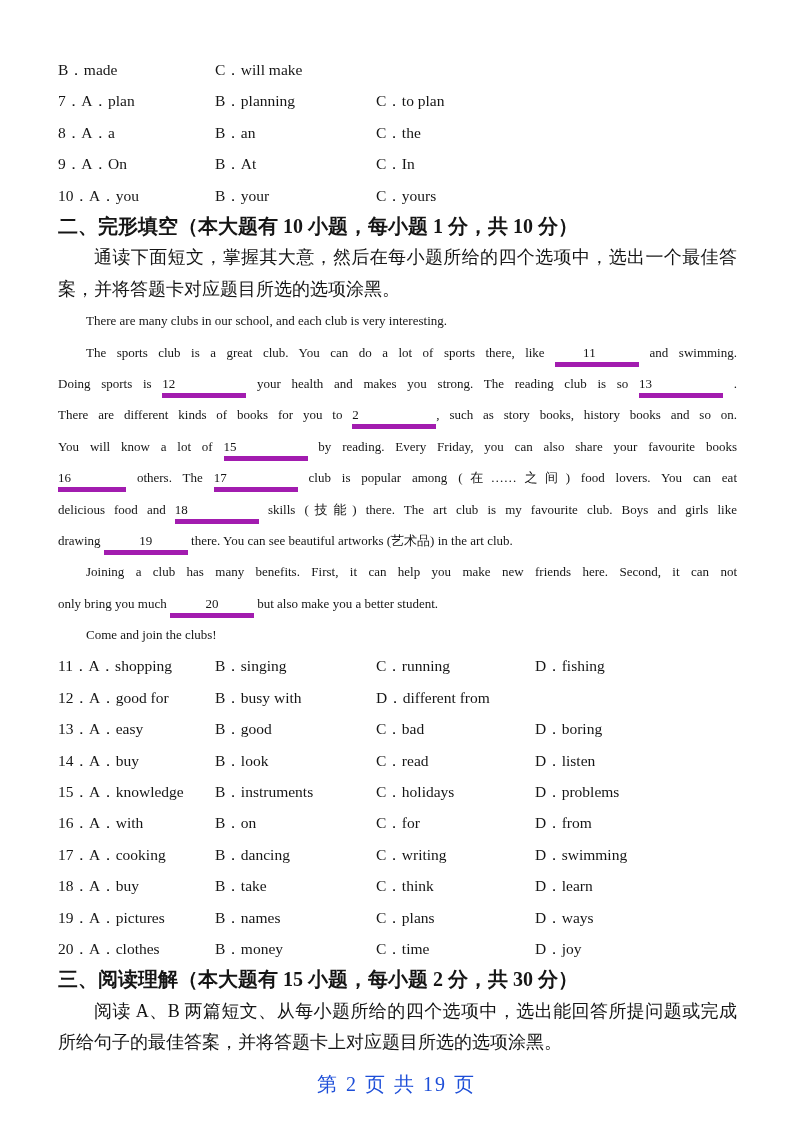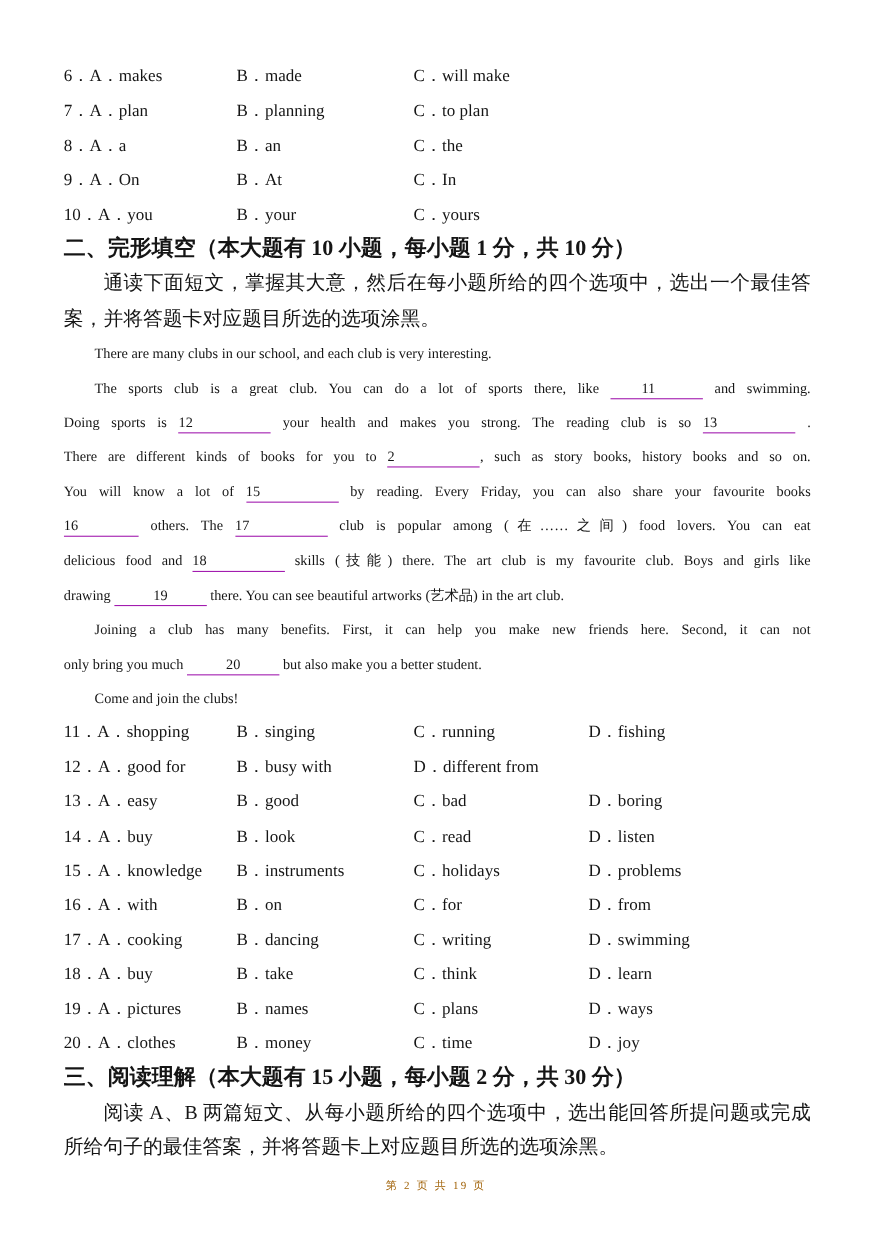--- a/index.html
+++ b/index.html
@@ -25,37 +25,36 @@
     margin:0;font-size:18px;line-height:31.4px;
     text-indent:2em;text-align:justify;
   }
   
   .pline{
     height:31.4px;line-height:31.4px;font-size:13px;overflow:hidden;
   }
   .pline.full{text-align:justify;text-align-last:justify;}
   .pline.indent{text-indent:28px;}
   .blank{
-    display:inline-block;width:84px;border-bottom:1px solid #a21caf;
+    display:inline-block;width:84px;border-bottom:5px solid #a21caf;
     text-align:center;height:19px;line-height:19px;vertical-align:baseline;
   }
   .blank.left{width:68px;text-align:center;}
   .footer{
     position:absolute;left:0;top:1071px;width:793px;
-    text-align:center;font-size:10px;color:#a16207;letter-spacing:2px;
+    text-align:center;font-size:20px;color:#1d4ed8;letter-spacing:2px;
   }
 </style>
 </head>
 <body>
 
 <div class="page">
 
   <div id="rows-top">
       <div class="qrow">
-        <span class="qcell">6．A．makes</span>
         <span class="qcell">B．made</span>
         <span class="qcell">C．will make</span>
       </div>
       <div class="qrow">
         <span class="qcell">7．A．plan</span>
         <span class="qcell">B．planning</span>
         <span class="qcell">C．to plan</span>
       </div>
       <div class="qrow">
         <span class="qcell">8．A．a</span>

